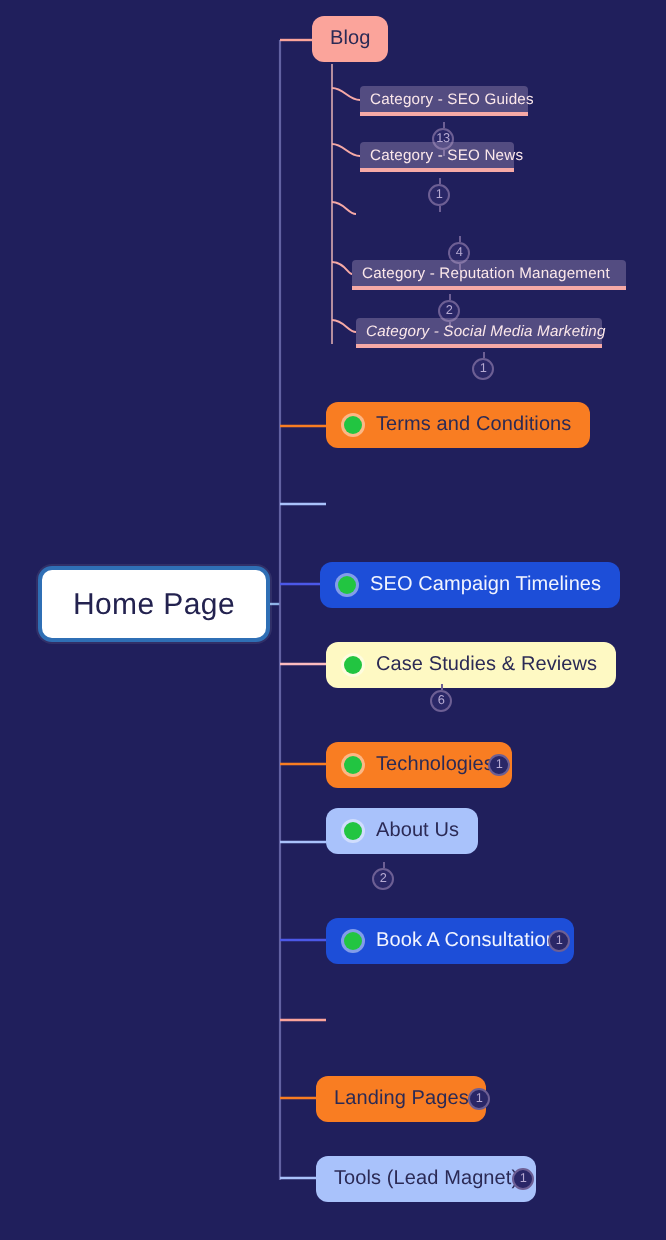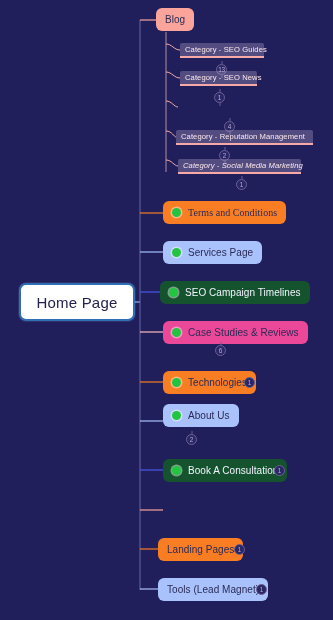--- a/index.html
+++ b/index.html
@@ -79,22 +79,22 @@
     font-size: 10px;
     color: #2b2a55;
     letter-spacing: .05px;
     line-height: 1;
   }
 
   
   .c-salmon   { background: #fba49b; }
   .c-orange   { background: #f97d22; }
   .c-ltblue   { background: #a9c2fb; }
-  .c-blue     { background: #14532d; }
-  .c-pink     { background: #ec4899; }
+  .c-blue     { background: #1d4ed8; }
+  .c-pink     { background: #fef9c3; }
   .c-blue  .node-label { color: #f2f4ff; }
 
   
   .cat {
     position: absolute;
     height: 15px;
     background: rgba(176,158,196,0.36);
     border-bottom: 2px solid #f6a9a6;
     border-radius: 2px 2px 0 0;
     box-sizing: border-box;
@@ -195,29 +195,25 @@
   <div class="cat" style="left:176px; top:130px; width:137px;align-items:center;">
     <span class="cat-label">Category - Reputation Management</span>
   </div>
   <div class="badge" style="left:219px; top:150px;">2</div>
 
   <div class="cat" style="left:178px; top:159px; width:123px;font-style:italic;">
     <span class="cat-label">Category - Social Media Marketing</span>
   </div>
   <div class="badge no-tail" style="left:236px; top:179px;">1</div>
 
-  <div class="node c-orange" style="left:163px; top:201px;font-family:Liberation Serif, serif;">
+  <div class="node c-orange" style="left:163px; top:201px;">
     <span class="dot"></span>
     <span class="node-label">Terms and Conditions</span>
   </div>
 
-  <div class="node c-ltblue" style="left:163px; top:241px;">
-    <span class="dot"></span>
-    <span class="node-label">Services Page</span>
-  </div>
 
   <div class="node c-blue" style="left:160px; top:281px;">
     <span class="dot"></span>
     <span class="node-label">SEO Campaign Timelines</span>
   </div>
 
   <div class="node c-pink" style="left:163px; top:321px;">
     <span class="dot"></span>
     <span class="node-label">Case Studies &amp; Reviews</span>
   </div>

